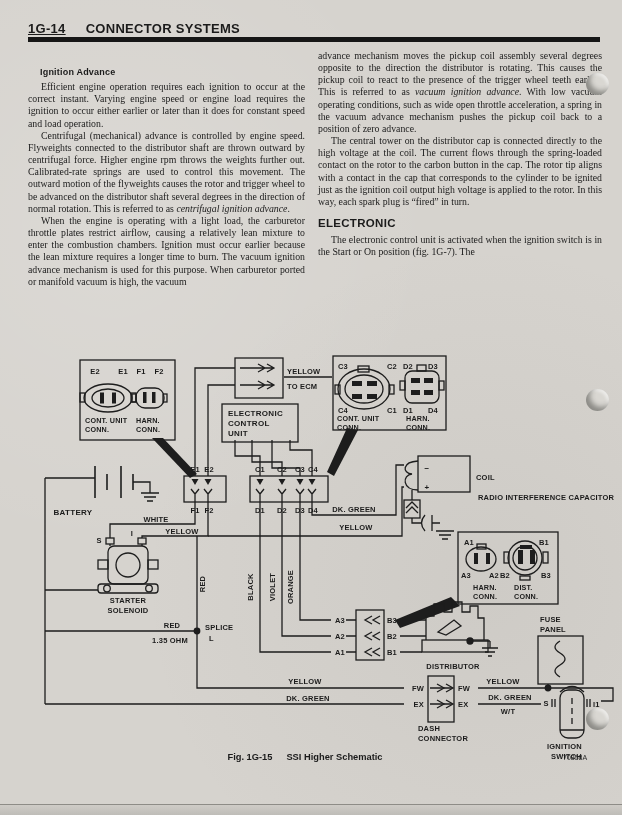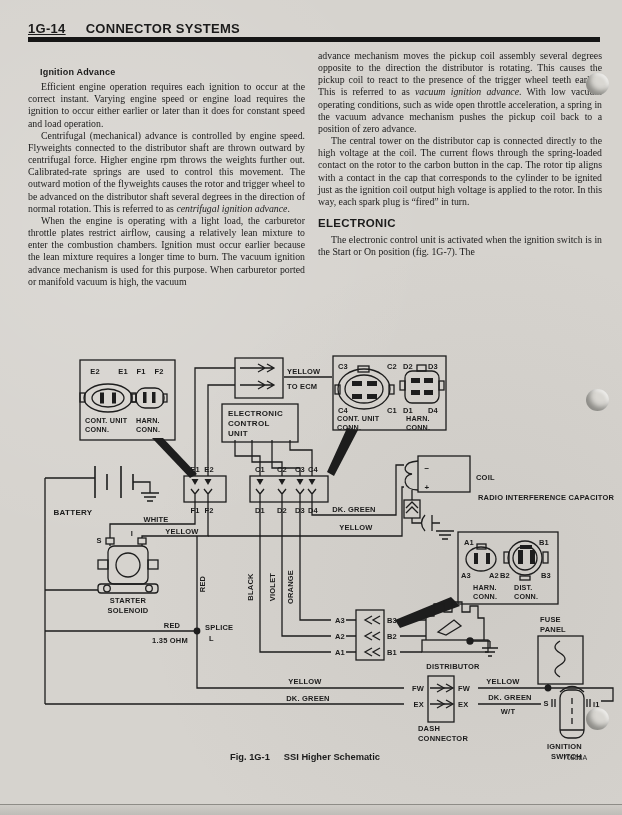--- a/index.html
+++ b/index.html
@@ -281,21 +281,21 @@
       <path d="M552,699 V707 M555,699 V707 M587,699 V707 M590,699 V707"></path>
     </g>
     <text class="t75" x="546" y="706" text-anchor="middle">S</text>
     <text class="t75" x="593" y="707">I1</text>
     <text class="t75" x="547" y="749">IGNITION</text>
     <text class="t75" x="551" y="759">SWITCH</text>
   </svg>
   </div>
 
   <div class="caption">
-    <span class="cap-code">Fig. 1G-1</span><span>SSI Higher Schematic</span>
+    <span class="cap-code">Fig. 1G-15</span><span>SSI Higher Schematic</span>
   </div>
   <div class="partnum">70858A</div>
 
   <div class="hole hole1"></div>
   <div class="hole hole2"></div>
   <div class="hole hole3"></div>
   <div class="bedge"></div>
 </div>
 
 </body></html>

